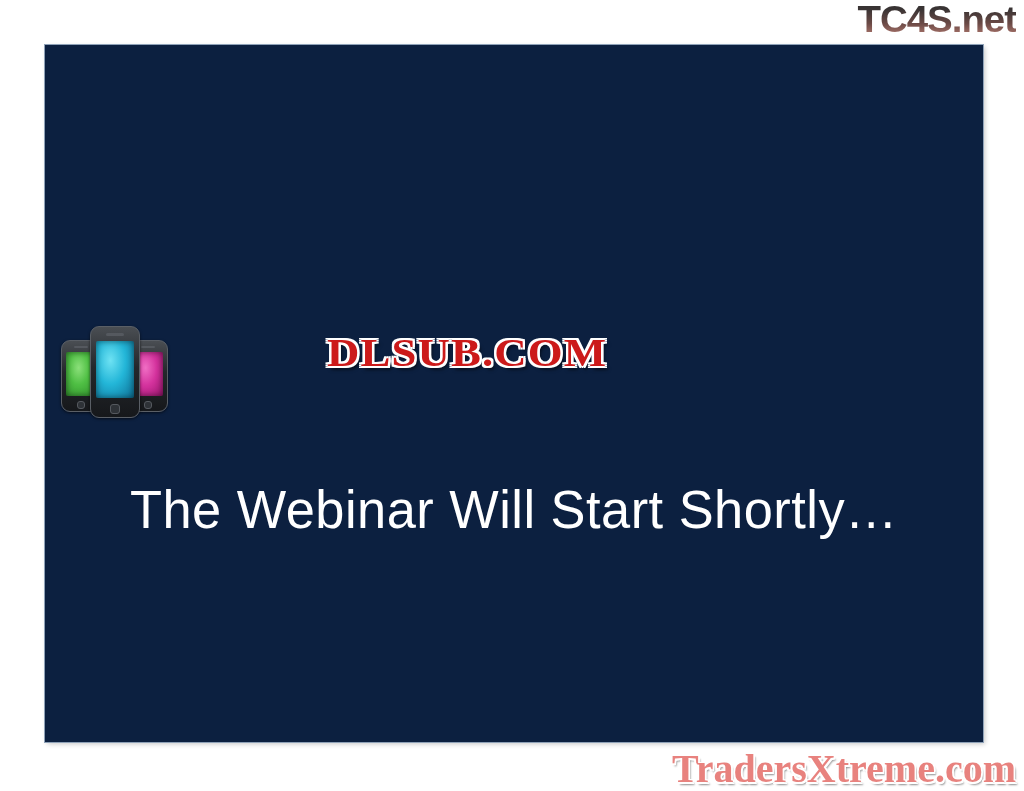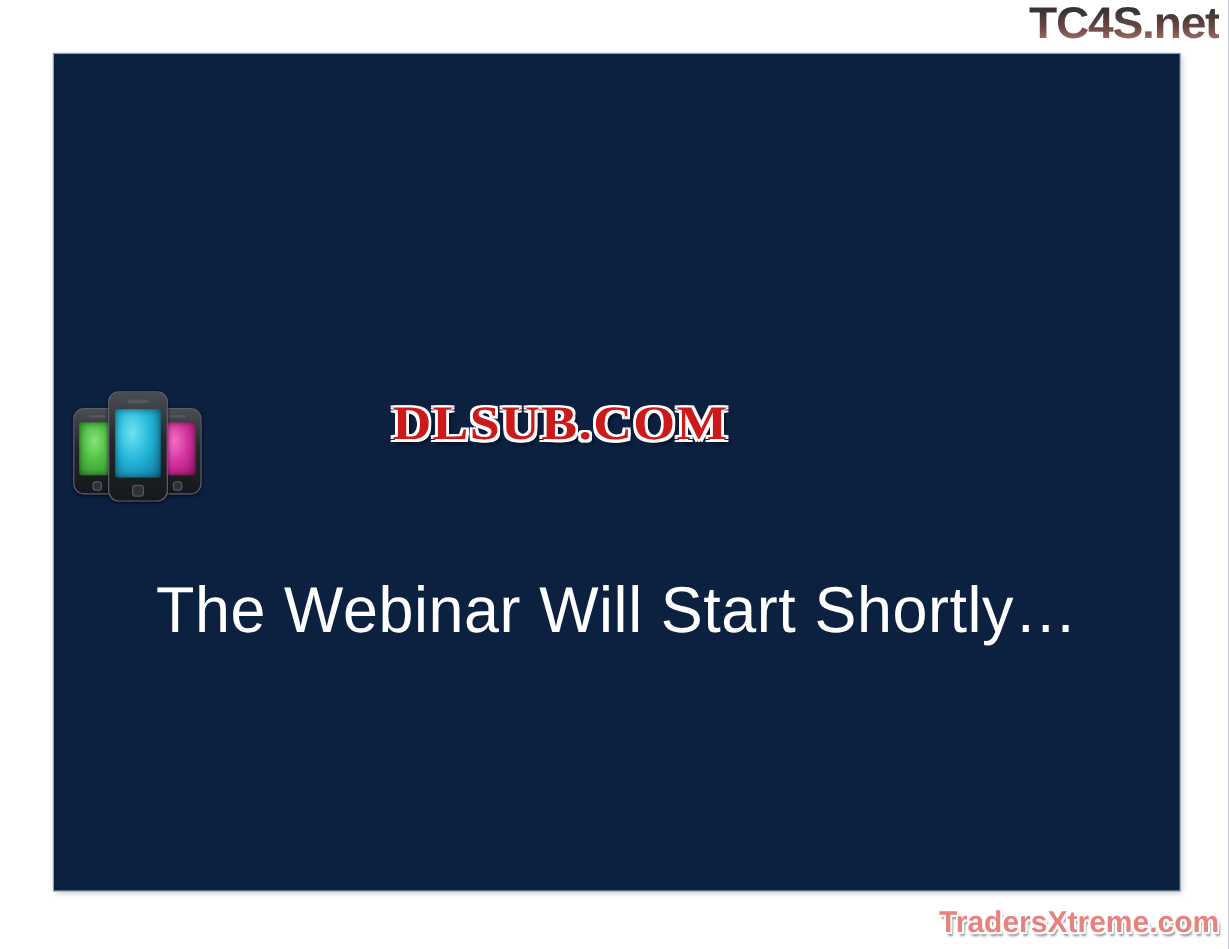--- a/index.html
+++ b/index.html
@@ -206,23 +206,23 @@
        3px  4px 3px rgba(0,0,0,0.55);
   }
 
   
   #tradersxtreme-logo {
     position: absolute;
     left: 0;
     top: 750px;
     width: 1016px;
     text-align: right;
-    font-family: Liberation Sans, sans-serif;
-    font-weight: bold;
-    font-size: 25px;
+    font-family: Liberation Serif, serif;
+    font-weight: bold;
+    font-size: 40px;
     line-height: 38px;
     letter-spacing: 0px;
     white-space: nowrap;
     color: #e8827e;
     transform: scaleX(1.0);
     text-shadow:
       -1.5px -1.5px 0 #ffffff,  1.5px -1.5px 0 #ffffff,
       -1.5px  1.5px 0 #ffffff,  1.5px  1.5px 0 #ffffff,
       -1.5px  0    0 #ffffff,   1.5px  0    0 #ffffff,
        0    -1.5px 0 #ffffff,   0     1.5px 0 #ffffff,

